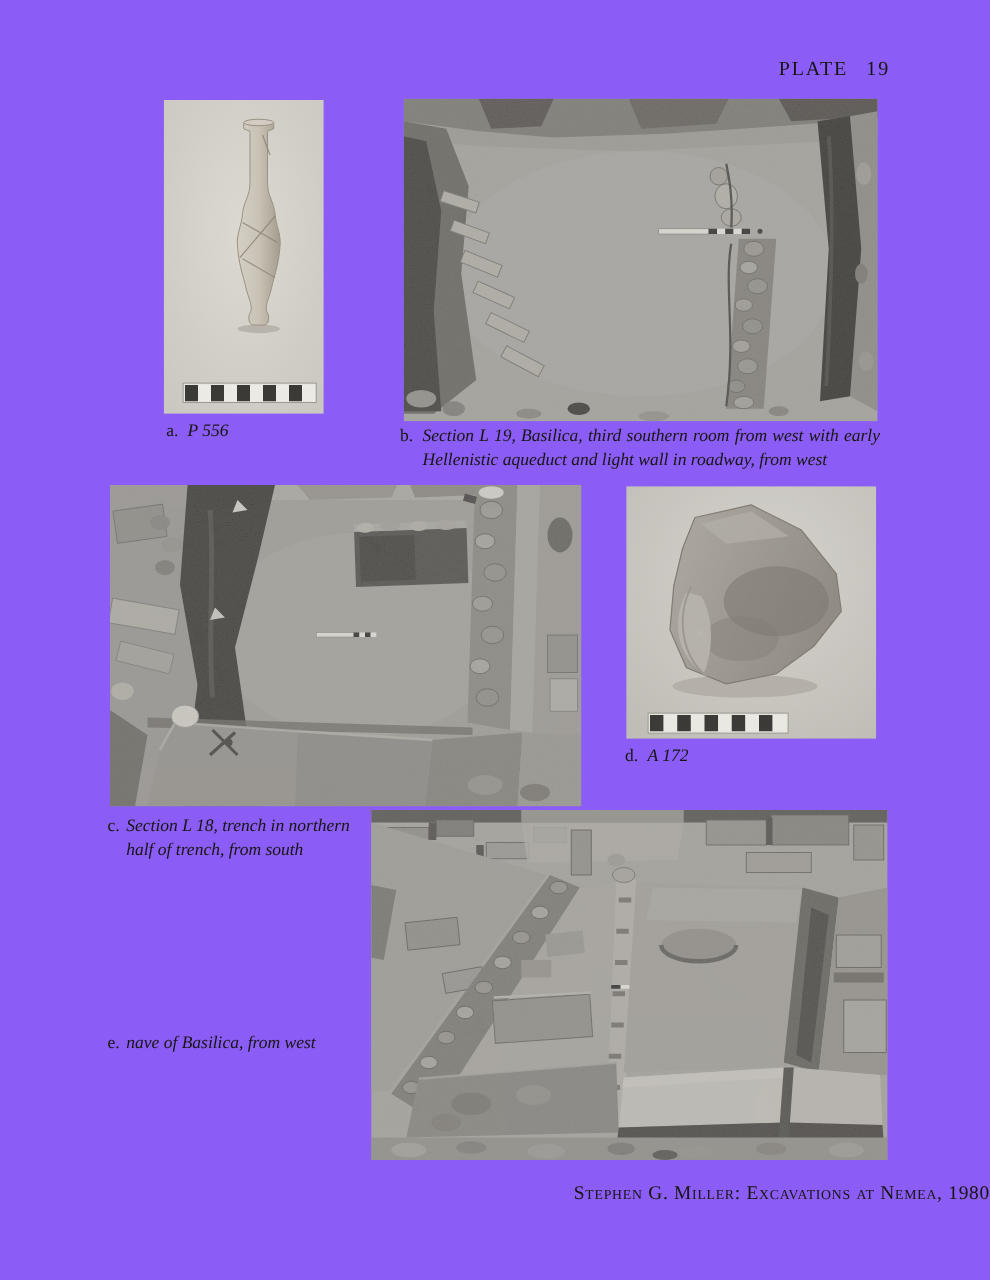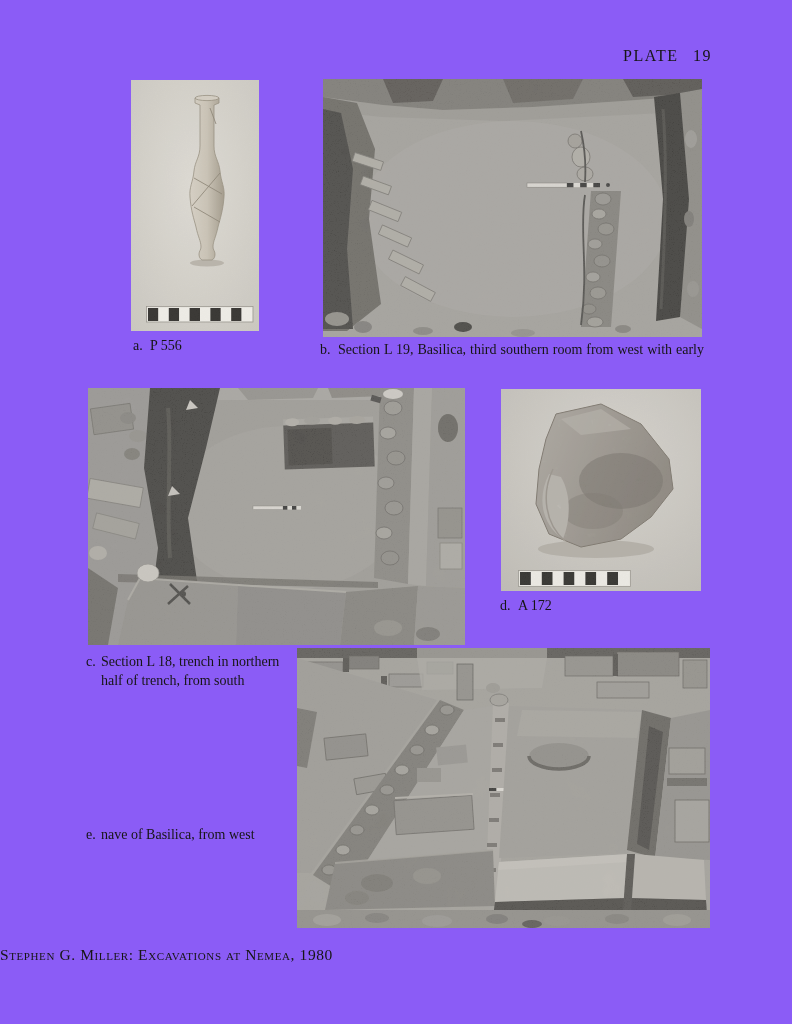--- a/index.html
+++ b/index.html
@@ -9,37 +9,37 @@
     font-family:"Liberation Serif","DejaVu Serif",serif;color:#161514;
   }
   .plate-label{
     position:absolute;top:47px;right:80px;
     font-size:16px;letter-spacing:1.5px;word-spacing:9px;
   }
   .photo{position:absolute;line-height:0;}
   .photo svg{display:block;}
   .caption{position:absolute;display:flex;font-size:14px;line-height:18.5px;}
   .cap-label{flex:none;}
-  .cap-lines{flex:none;}
+  .cap-lines{flex:none;font-style:italic;}
   .cap-a{left:133px;top:337px;}
   .cap-a .cap-label{width:17px;}
   .cap-b{left:320px;top:341px;}
   .cap-b .cap-label{width:18px;}
   .cap-b .cap-lines{width:366px;}
   .cap-b .jline{text-align:justify;text-align-last:justify;word-spacing:-0.5px;}
   .cap-c{left:86px;top:653px;}
   .cap-c .cap-label{width:15px;}
   .cap-c .cap-lines{width:230px;}
   .cap-d{left:500px;top:597px;}
   .cap-d .cap-label{width:18px;}
   .cap-e{left:86px;top:826px;}
   .cap-e .cap-label{width:15px;}
   .cap-e .cap-lines{width:230px;}
   .footer{
-    position:absolute;left:0;right:0;top:946px;text-align:left;
+    position:absolute;left:0;right:0;top:946px;text-align:right;
     font-size:15.5px;font-variant:small-caps;letter-spacing:0.6px;
   }
 </style>
 </head>
 <body>
 
 <div class="page">
 
   <div class="plate-label">PLATE 19</div>
 
@@ -161,20 +161,21 @@
         <ellipse cx="300" cy="250" rx="8" ry="4" fill="#7b7973"></ellipse>
       <rect width="379" height="258" filter="url(#bC)" opacity="0.16"></rect>
       <rect width="379" height="258" filter="url(#bF)" opacity="0.22"></rect>
     </svg>
   </div>
 
   <div class="caption cap-b">
     <span class="cap-label">b.</span>
     <span class="cap-lines">
       <div class="cl jline">Section L 19, Basilica, third southern room from west with early</div>
+      <div class="cl">Hellenistic aqueduct and light wall in roadway, from west</div>
     </span>
   </div>
 
   <div class="photo" style="left:88px;top:388px;">
     <svg width="377" height="257" viewBox="0 0 377 257" xmlns="http://www.w3.org/2000/svg">
       <defs>
         <filter id="cF">
             <feTurbulence type="fractalNoise" baseFrequency="0.9" numOctaves="2" stitchTiles="stitch"></feTurbulence>
           <feColorMatrix type="matrix" values="0 0 0 0 0.5  0 0 0 0 0.49  0 0 0 0 0.47  0.7 0.7 0.7 0 0"></feColorMatrix>
           </filter>

